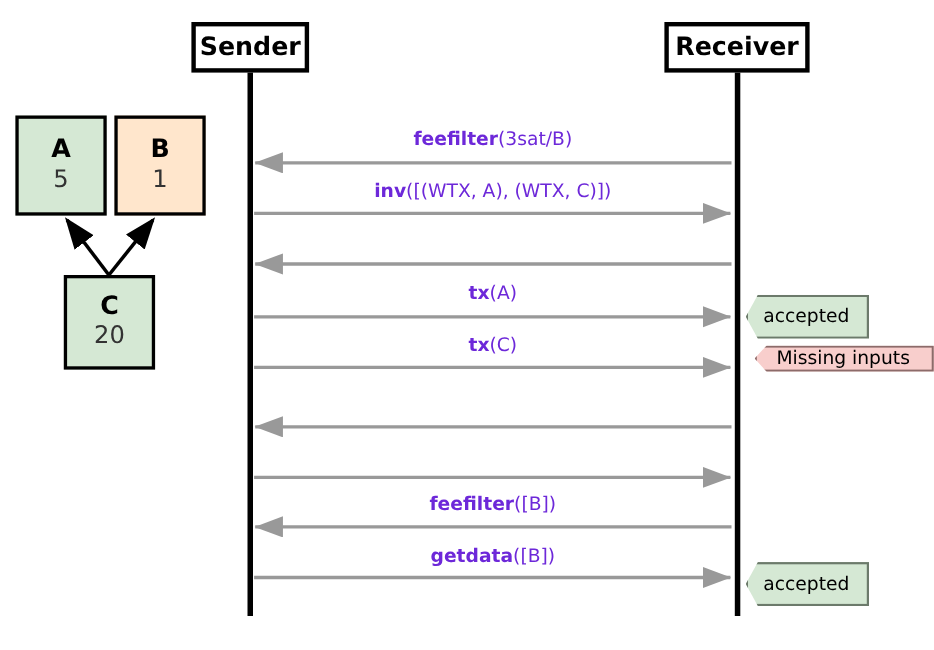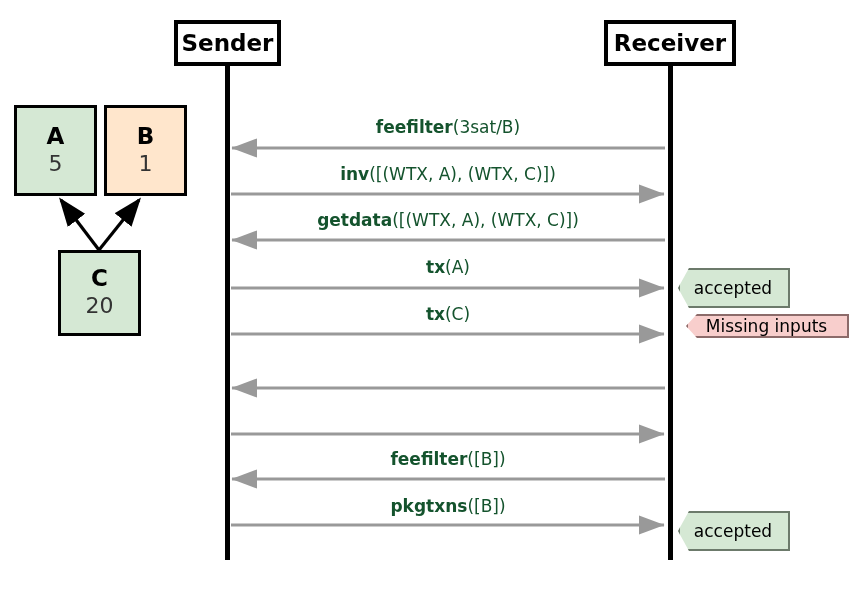--- a/index.html
+++ b/index.html
@@ -61,21 +61,21 @@
     font-size: 22px;
     color: #333333;
     line-height: 1.2;
     margin-top: 2px;
   }
 
   
   .msg-label {
     position: absolute;
     font-size: 17px;
-    color: #14532d;
+    color: #6d28d9;
     white-space: nowrap;
     text-align: center;
     transform: translateX(-50%);
   }
   .msg-label .cmd { font-weight: bold; }
   .msg-label .args { font-weight: normal; }
 
   
   .callout {
     position: absolute;
@@ -173,40 +173,37 @@
   </svg>
 
   <div class="msg-label" style="left:448px; top:117px;">
     <span class="cmd">feefilter</span><span class="args">(3sat/B)</span>
   </div>
 
   <div class="msg-label" style="left:448px; top:164px;">
     <span class="cmd">inv</span><span class="args">([(WTX, A), (WTX, C)])</span>
   </div>
 
-  <div class="msg-label" style="left:448px; top:210px;">
-    <span class="cmd">getdata</span><span class="args">([(WTX, A), (WTX, C)])</span>
-  </div>
 
   <div class="msg-label" style="left:448px; top:257px;">
     <span class="cmd">tx</span><span class="args">(A)</span>
   </div>
 
   <div class="msg-label" style="left:448px; top:304px;">
     <span class="cmd">tx</span><span class="args">(C)</span>
   </div>
 
 
 
   <div class="msg-label" style="left:448px; top:449px;">
     <span class="cmd">feefilter</span><span class="args">([B])</span>
   </div>
 
   <div class="msg-label" style="left:448px; top:496px;">
-    <span class="cmd">pkgtxns</span><span class="args">([B])</span>
+    <span class="cmd">getdata</span><span class="args">([B])</span>
   </div>
 
   <div class="callout callout-green callout-shape" style="left:678px; top:268px; width:112px; height:40px;">
     <span class="callout-text">accepted</span>
   </div>
 
   <div class="callout callout-red callout-shape" style="left:686px; top:314px; width:163px; height:24px;">
     <span class="callout-text">Missing inputs</span>
   </div>
 

